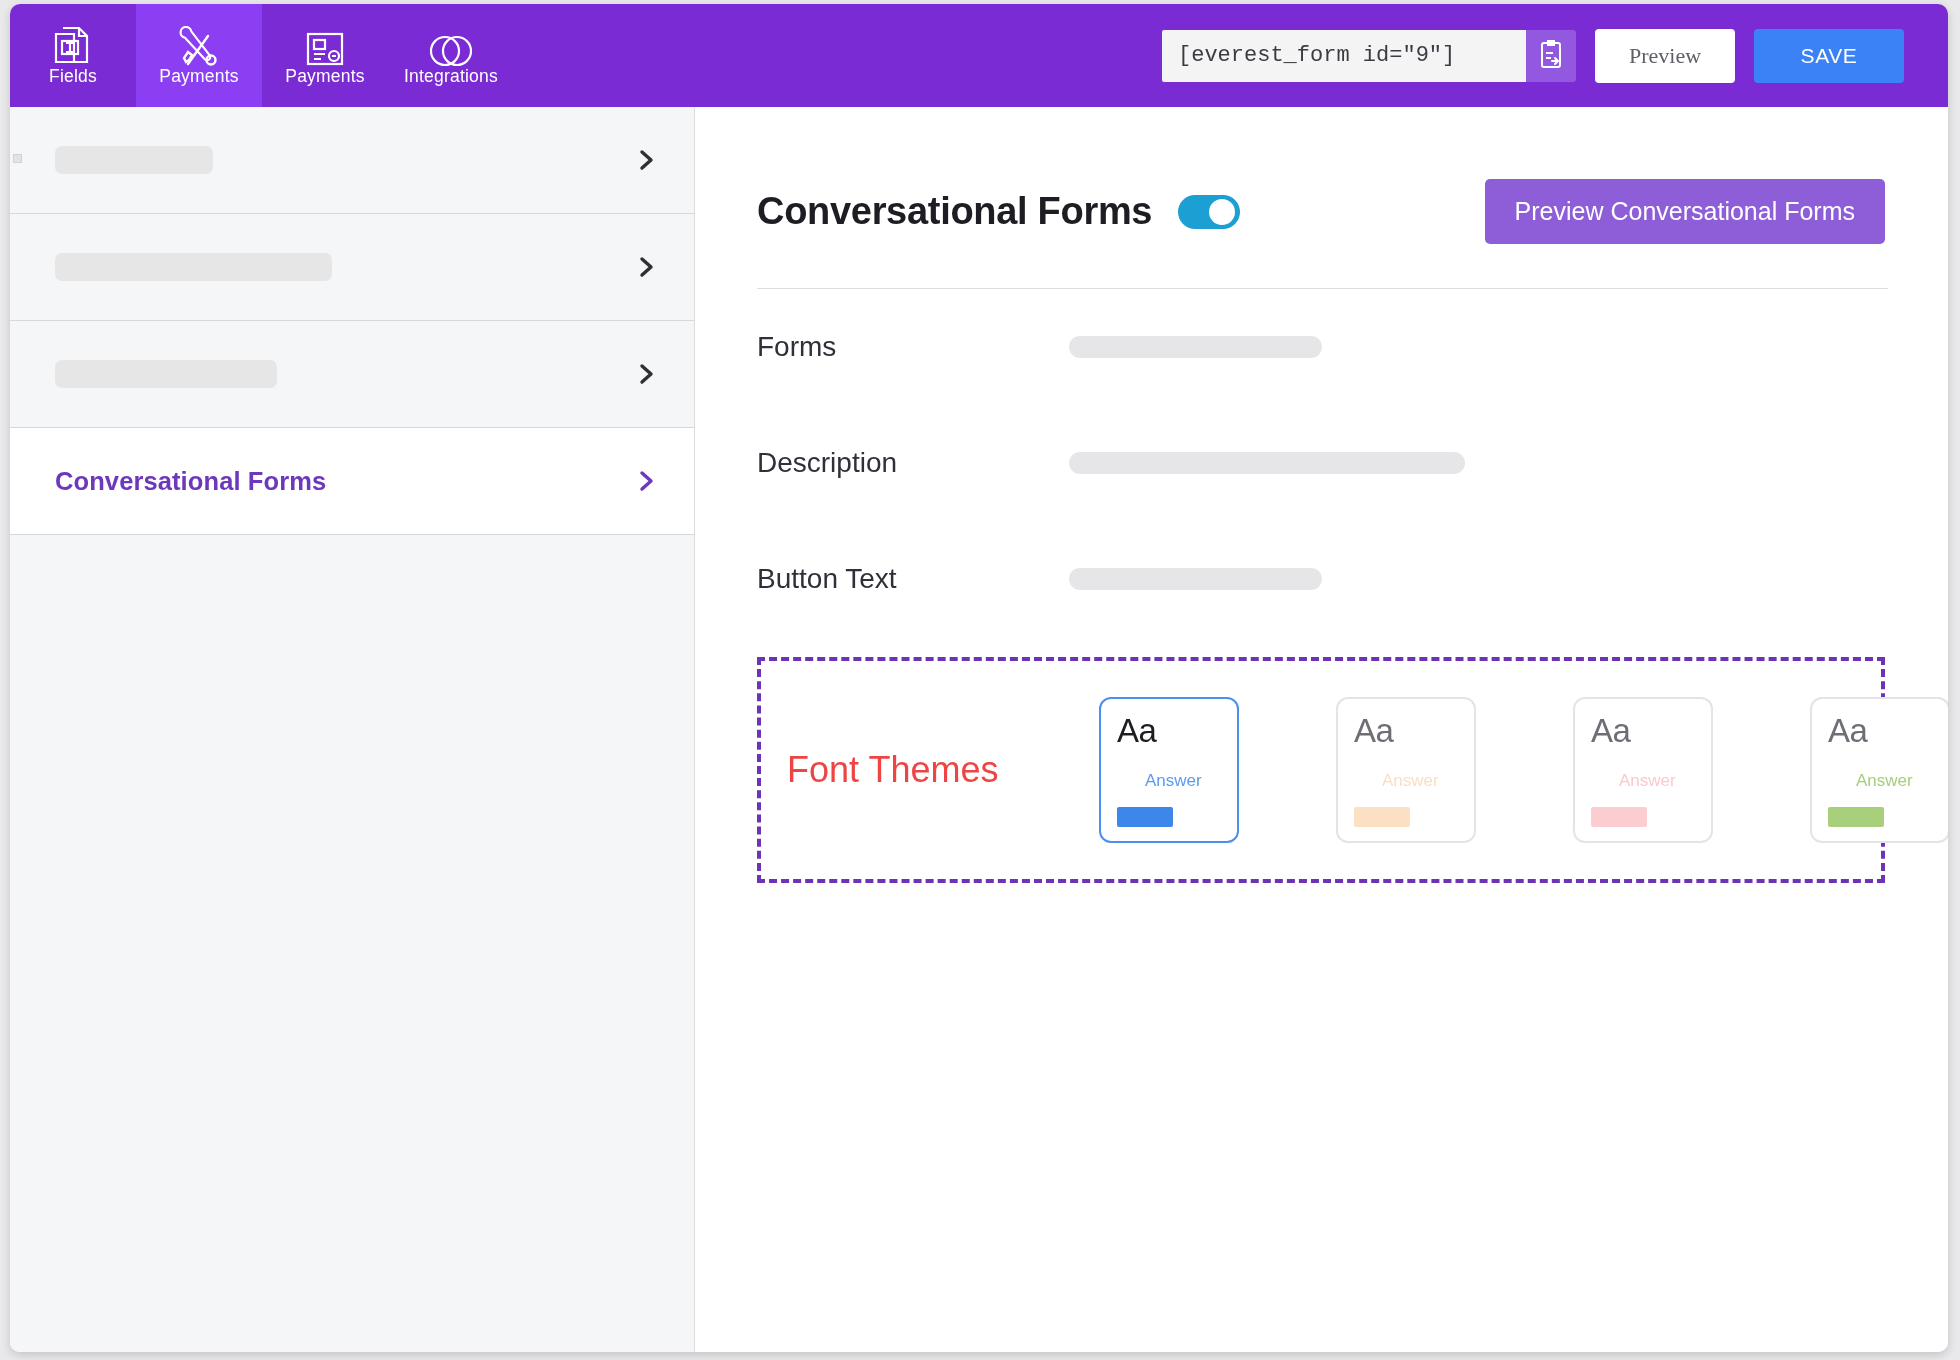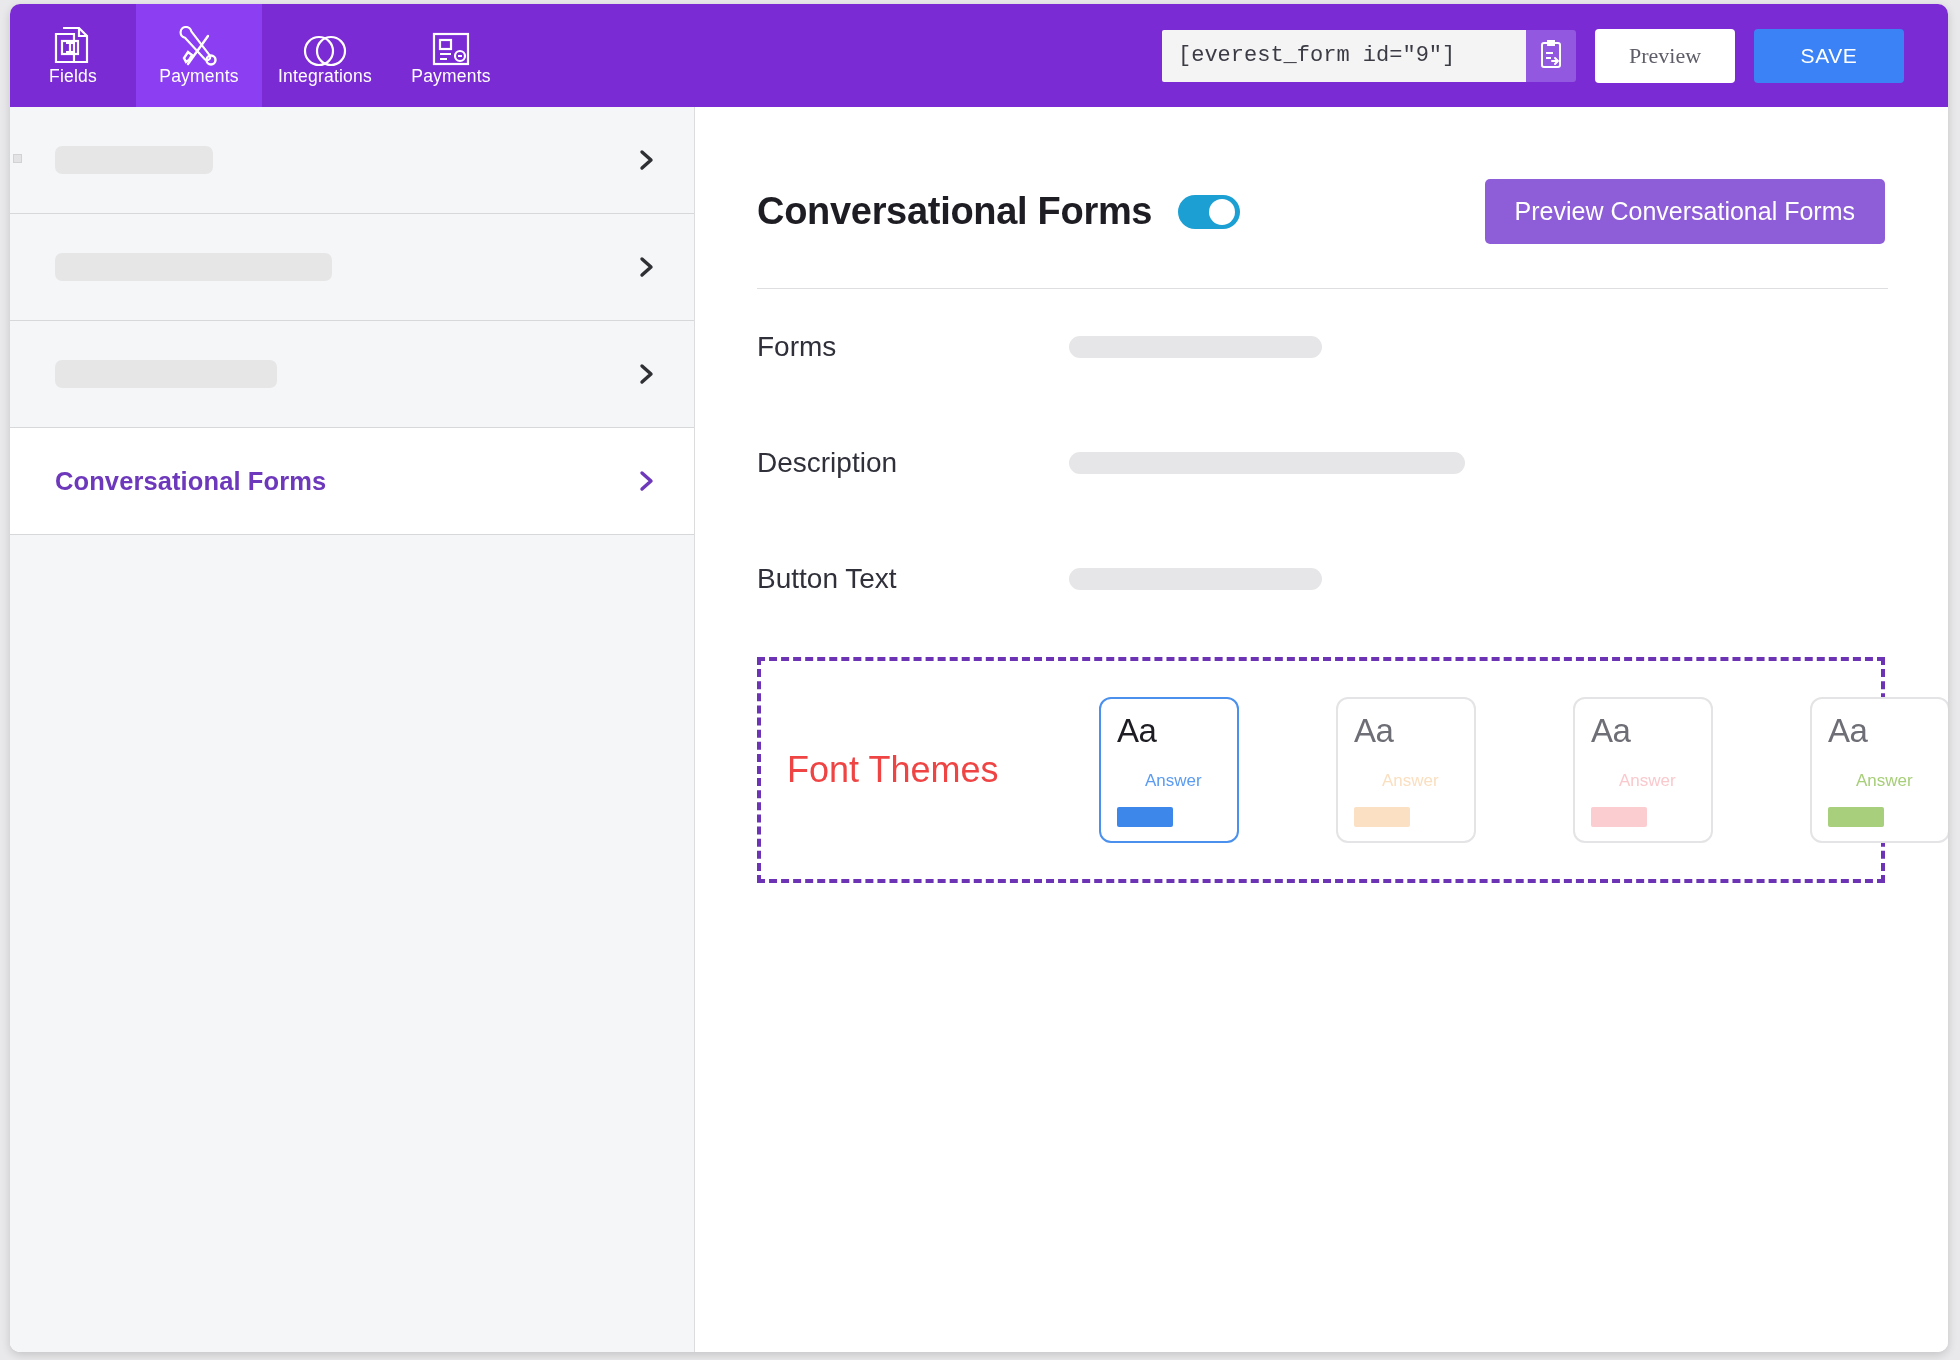--- a/index.html
+++ b/index.html
@@ -331,39 +331,39 @@
             <path d="M10 38 L30 10"></path>
             <path d="M8 36 l-2-4 4-6 4 3 -3 5 -3 2z"></path>
             <circle cx="33" cy="34" r="4.5"></circle>
           </svg>
         </span>
         <span class="tab-label">Payments</span>
       </div>
 
       <div class="tab">
         <span class="tab-icon">
-          <svg width="46" height="34" viewBox="0 0 46 34" fill="none" stroke="#ffffff" stroke-width="2.2">
-            <circle cx="17" cy="17" r="14"></circle>
-            <circle cx="29" cy="17" r="14"></circle>
-          </svg>
-        </span>
-        <span class="tab-label">Integrations</span>
-      </div>
-
-      <div class="tab">
-        <span class="tab-icon">
           <svg width="40" height="38" viewBox="0 0 40 38" fill="none" stroke="#ffffff" stroke-width="2.2">
             <rect x="3" y="4" width="34" height="30"></rect>
             <rect x="9" y="10" width="11" height="9"></rect>
             <path d="M9 24 h11 M9 29 h7"></path>
             <circle cx="29" cy="26" r="5"></circle>
             <path d="M27 26 h4" stroke-width="2"></path>
           </svg>
         </span>
         <span class="tab-label">Payments</span>
+      </div>
+
+      <div class="tab">
+        <span class="tab-icon">
+          <svg width="46" height="34" viewBox="0 0 46 34" fill="none" stroke="#ffffff" stroke-width="2.2">
+            <circle cx="17" cy="17" r="14"></circle>
+            <circle cx="29" cy="17" r="14"></circle>
+          </svg>
+        </span>
+        <span class="tab-label">Integrations</span>
       </div>
 
     </div>
 
     <div class="topbar-right">
 
       <div class="shortcode-wrap">
         <input class="shortcode-input" type="text" value="[everest_form id=&quot;9&quot;]" style="">
         <button class="copy-btn">
           <span>

